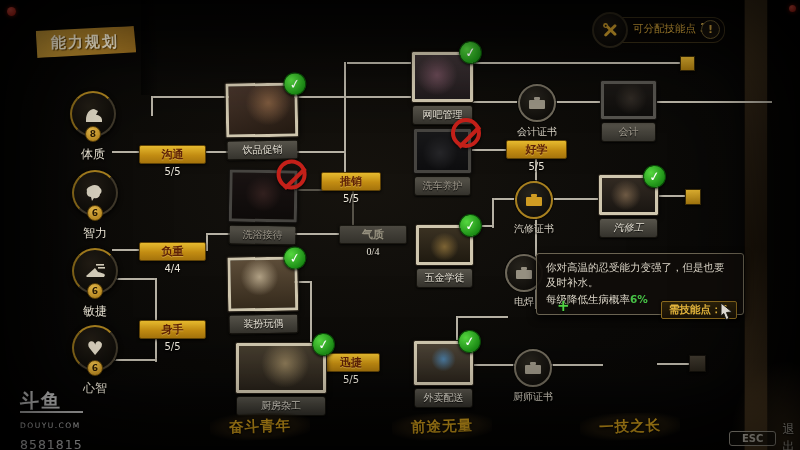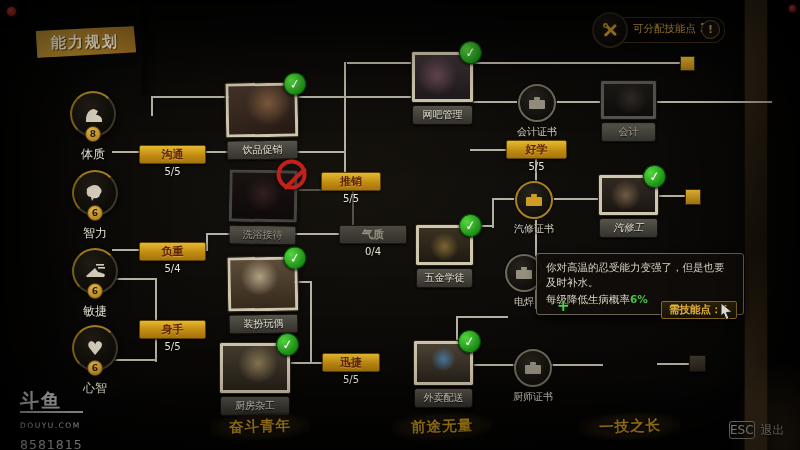--- a/index.html
+++ b/index.html
@@ -105,22 +105,22 @@
   .banner{position:absolute;width:100px;height:27px;z-index:30;transform:rotate(-2deg);
     display:flex;align-items:center;justify-content:center;color:#dba61d;font-weight:bold;
     font-size:14.5px;letter-spacing:1px;text-shadow:0 1px 2px #000;
     background:radial-gradient(ellipse at center,rgba(27,20,9,.95) 52%,rgba(27,20,9,0) 80%);}
   .douyu{position:absolute;left:20px;top:390px;z-index:40;color:rgba(255,255,255,.82);}
   .dlogo{font-size:19px;font-weight:bold;letter-spacing:2px;line-height:20px;}
   .dsite{font-size:7.5px;letter-spacing:1.5px;border-top:2px solid rgba(255,255,255,.75);
     padding-top:8px;margin-top:1px;}
   .droom{font-size:12.5px;margin-top:7px;letter-spacing:1px;color:rgba(255,255,255,.88);}
   .escrow{position:absolute;left:729px;top:421px;display:flex;align-items:center;gap:6px;z-index:40;}
-  .esckey{border:1px solid #b3aea1;border-radius:3px;color:#ddd8cb;font-size:12px;
-    padding:1px 0;background:rgba(20,18,14,.6);}
+  .esckey{border:1px solid #b3aea1;border-radius:3px;color:#ddd8cb;font-size:10px;
+    padding:1px 12px;background:rgba(20,18,14,.6);font-weight:bold;}
   .esclabel{color:#ddd8cb;font-size:12px;text-shadow:0 1px 2px #000;}
   .wood{position:absolute;left:744px;top:0;width:22px;height:450px;z-index:1;
     background:linear-gradient(#382b18 0%,#241b10 30%,#191209 55%,#2c2113 80%,#453télé 100%);
     background:linear-gradient(#382b18 0%,#241b10 30%,#191209 55%,#2c2113 80%,#4a3820 100%);
     border-left:1px solid rgba(0,0,0,.6);border-right:1px solid rgba(0,0,0,.7);}
   .wood2{position:absolute;right:0;bottom:0;width:70px;height:90px;z-index:1;opacity:.45;
     background:radial-gradient(ellipse at 80% 90%,#6a4e2a 0%,rgba(0,0,0,0) 70%);}
   .plank{position:absolute;left:141px;top:0;width:18px;height:95px;z-index:1;
     background:linear-gradient(90deg,rgba(0,0,0,.55),rgba(0,0,0,0));}
   
@@ -215,67 +215,72 @@
     </div>
     <div class="aname">心智</div>
   </div>
 
   <div class="stat" style="left:139px;top:145px;width:67px;">
     <div class="gbar">沟通</div>
     <div class="sval">5/5</div>
   </div>
   <div class="stat" style="left:139px;top:242px;width:67px;">
     <div class="gbar">负重</div>
-    <div class="sval">5/4</div>
+    <div class="sval">4/4</div>
   </div>
   <div class="stat" style="left:139px;top:320px;width:67px;">
     <div class="gbar">身手</div>
     <div class="sval">5/5</div>
   </div>
   <div class="stat" style="left:321px;top:172px;width:60px;">
     <div class="gbar">推销</div>
     <div class="sval">5/5</div>
   </div>
   <div class="stat" style="left:322px;top:353px;width:58px;">
     <div class="gbar">迅捷</div>
     <div class="sval">5/5</div>
   </div>
   <div class="stat" style="left:506px;top:140px;width:61px;">
     <div class="gbar">好学</div>
     <div class="sval">5/5</div>
   </div>
-  <div class="stat locked" style="left:339px;top:225px;width:68px;">
+  <div class="stat locked" style="left:339px;top:225px;width:68px;font-family:Liberation Serif, serif;">
     <div class="gbar">气质</div>
     <div class="sval">0/4</div>
   </div>
 
   <div class="job" style="left:226px;top:83px;width:72px;transform:rotate(-1deg);">
     <div class="photo p0" style="height:48px;"></div>
     <div class="jlabel">饮品促销</div>
     <div class="mark check" style="right:-9px;top:-10px;"></div>
   </div>
   <div class="job dim" style="left:229px;top:170px;width:68px;transform:rotate(1deg);">
     <div class="photo p1" style="height:46px;"></div>
     <div class="jlabel">洗浴接待</div>
     <div class="mark ban" style="right:-9px;top:-11px;"></div>
   </div>
   <div class="job" style="left:228px;top:257px;width:70px;transform:rotate(-1deg);">
     <div class="photo p2" style="height:48px;"></div>
     <div class="jlabel">装扮玩偶</div>
     <div class="mark check" style="right:-9px;top:-10px;"></div>
   </div>
-  <div class="job" style="left:220px;top:343px;width:70px;">
+  <div class="job" style="left:236px;top:343px;width:90px;">
     <div class="photo p3" style="height:44px;"></div>
     <div class="jlabel">厨房杂工</div>
     <div class="mark check" style="right:-9px;top:-10px;"></div>
   </div>
   <div class="job" style="left:412px;top:52px;width:61px;">
     <div class="photo p4" style="height:44px;"></div>
     <div class="jlabel">网吧管理</div>
     <div class="mark check" style="right:-9px;top:-11px;"></div>
+  </div>
+  <div class="job dim" style="left:414px;top:129px;width:57px;">
+    <div class="photo p5" style="height:38px;"></div>
+    <div class="jlabel">洗车养护</div>
+    <div class="mark ban" style="right:-10px;top:-11px;"></div>
   </div>
   <div class="job" style="left:416px;top:225px;width:57px;">
     <div class="photo p6" style="height:34px;"></div>
     <div class="jlabel">五金学徒</div>
     <div class="mark check" style="right:-9px;top:-11px;"></div>
   </div>
   <div class="job" style="left:414px;top:341px;width:59px;">
     <div class="photo p7" style="height:38px;"></div>
     <div class="jlabel">外卖配送</div>
     <div class="mark check" style="right:-8px;top:-11px;"></div>

